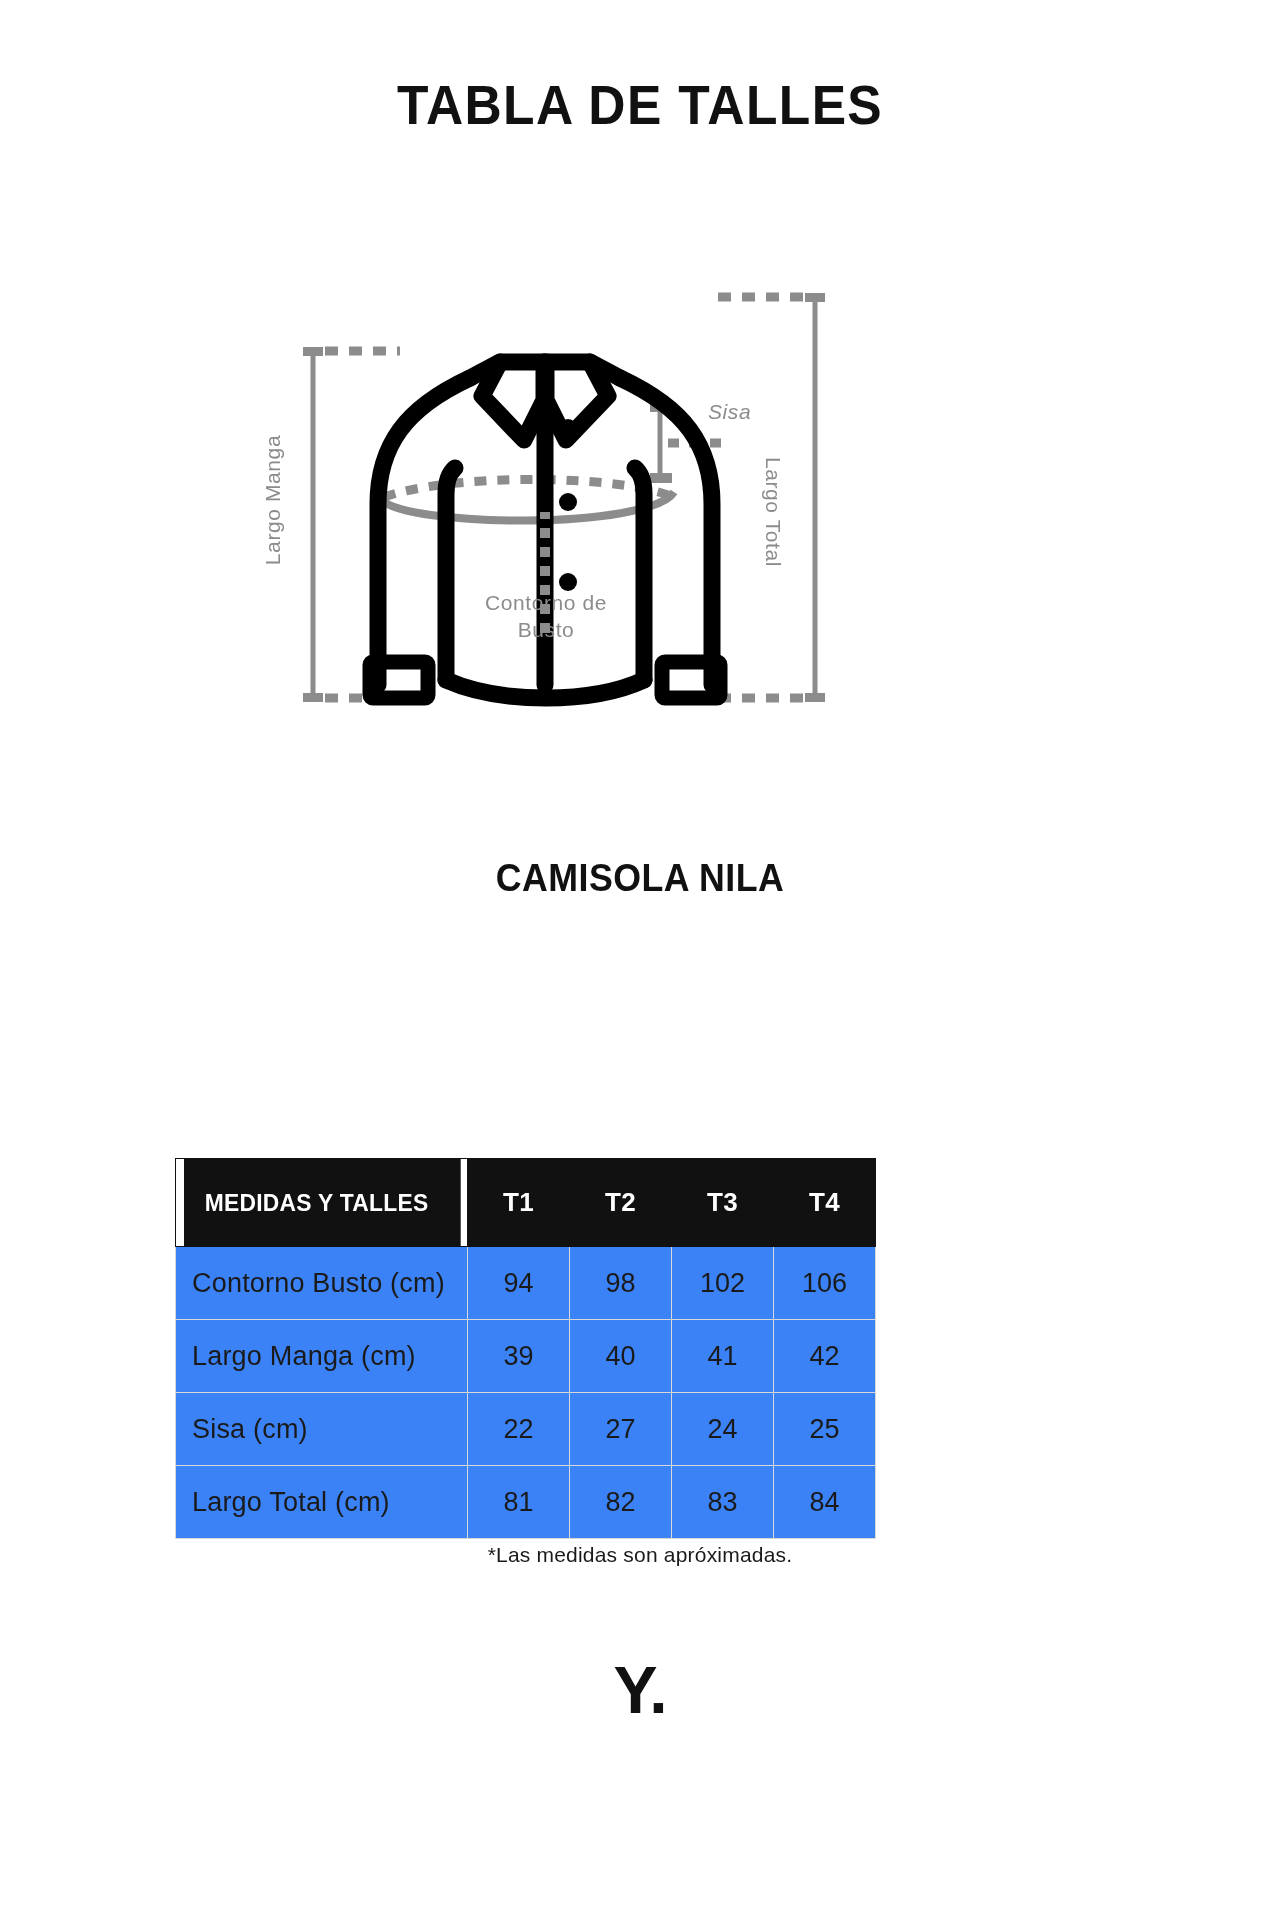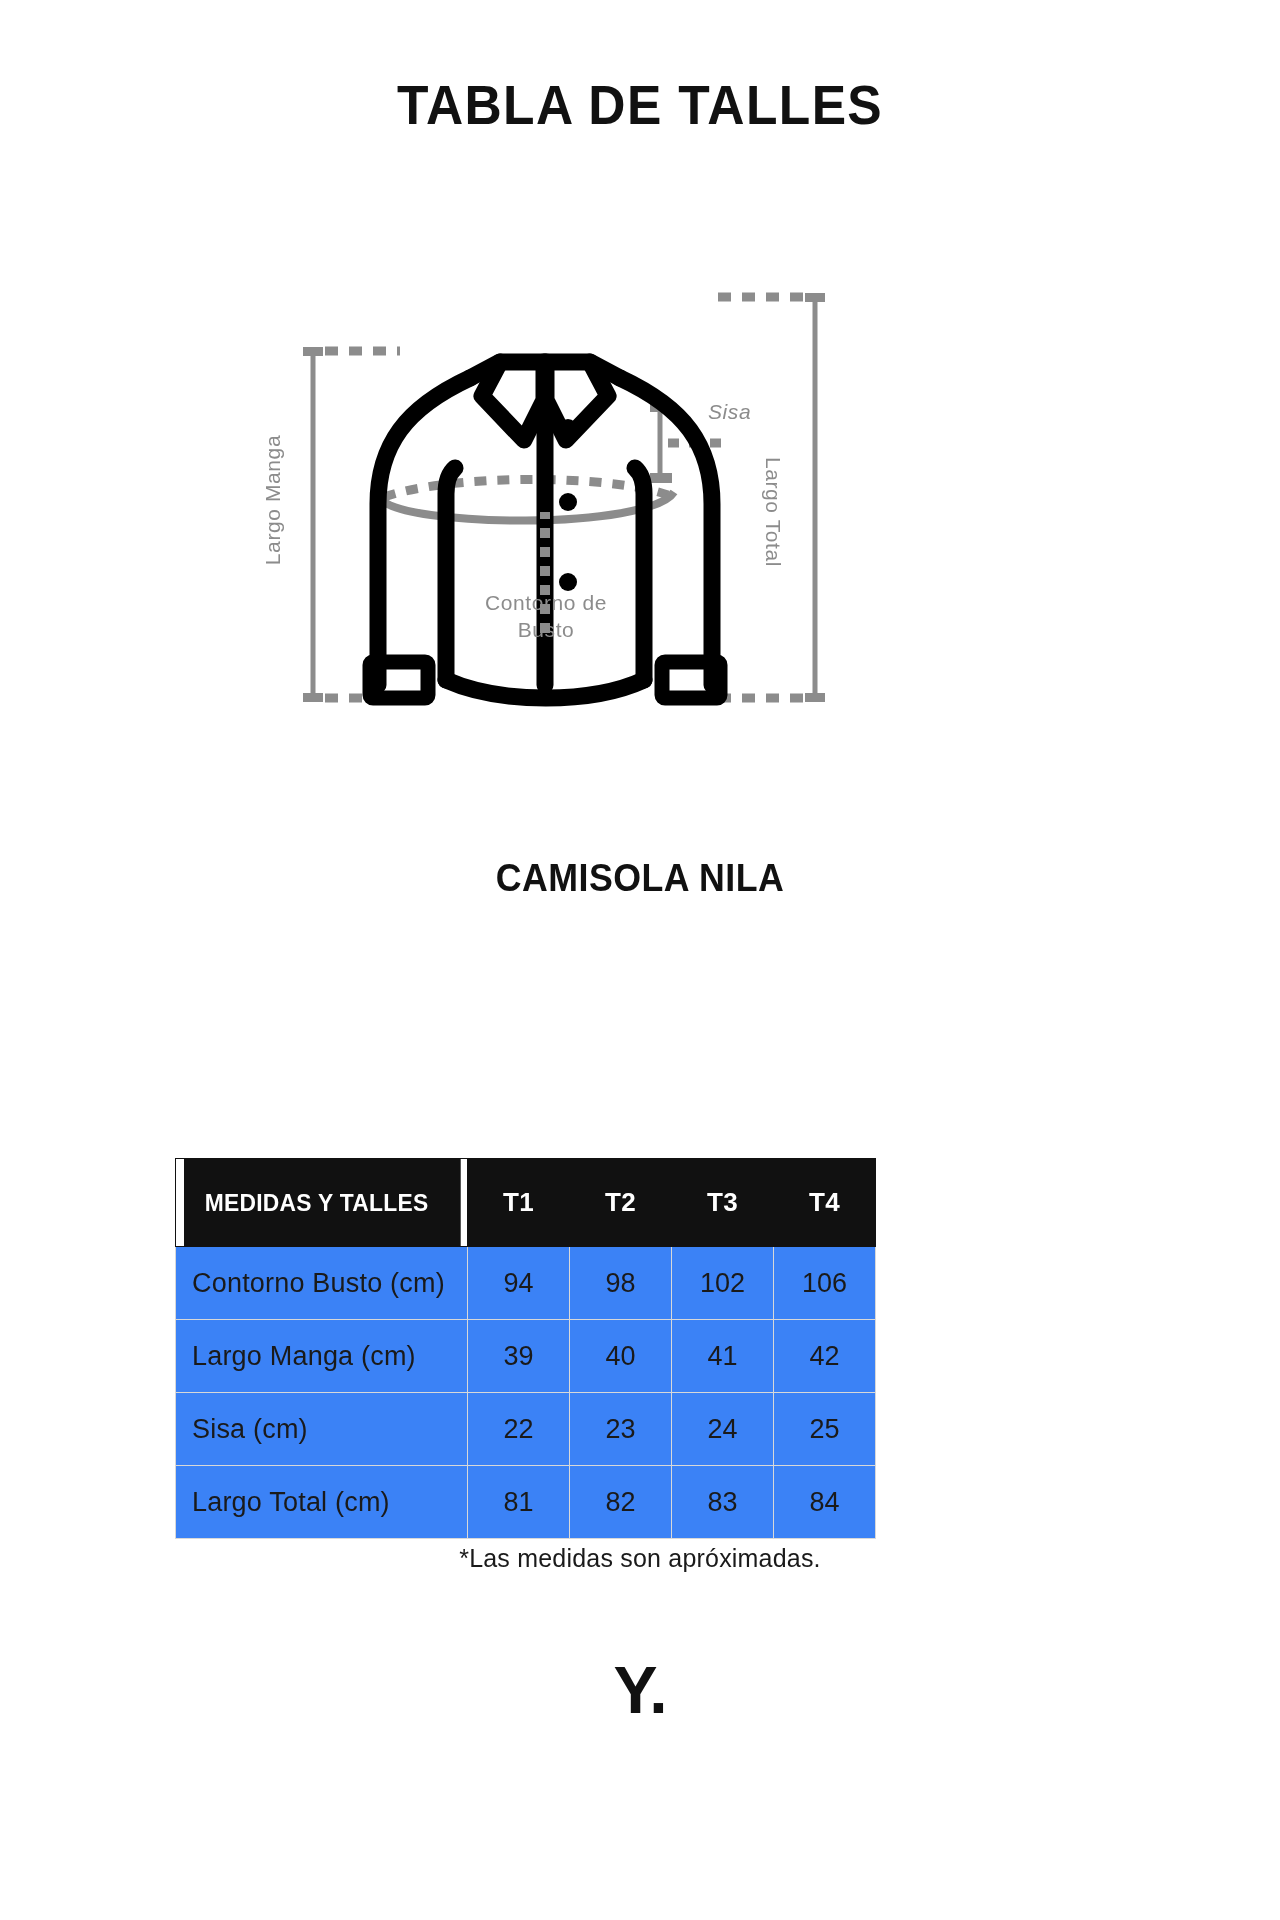--- a/index.html
+++ b/index.html
@@ -140,21 +140,21 @@
     font-size: 27px;
   }
 
   
   .footnotes {
     position: absolute;
     top: 1538px;
     left: 0;
     width: 1280px;
     text-align: center;
-    font-size: 25px;
+    font-size: 21px;
     color: #1a1a1a;
     line-height: 1.62;
   }
   .footnotes div { letter-spacing: 0.2px; }
 
   
   .logo {
     position: absolute;
     top: 1652px;
     left: 0;
@@ -288,21 +288,21 @@
       <tr>
         <td class="row-label">Largo Manga (cm)</td>
         <td class="row-val">39</td>
         <td class="row-val">40</td>
         <td class="row-val">41</td>
         <td class="row-val">42</td>
       </tr>
       <tr>
         <td class="row-label">Sisa (cm)</td>
         <td class="row-val">22</td>
-        <td class="row-val">23</td>
+        <td class="row-val">27</td>
         <td class="row-val">24</td>
         <td class="row-val">25</td>
       </tr>
       <tr>
         <td class="row-label">Largo Total (cm)</td>
         <td class="row-val">81</td>
         <td class="row-val">82</td>
         <td class="row-val">83</td>
         <td class="row-val">84</td>
       </tr>

